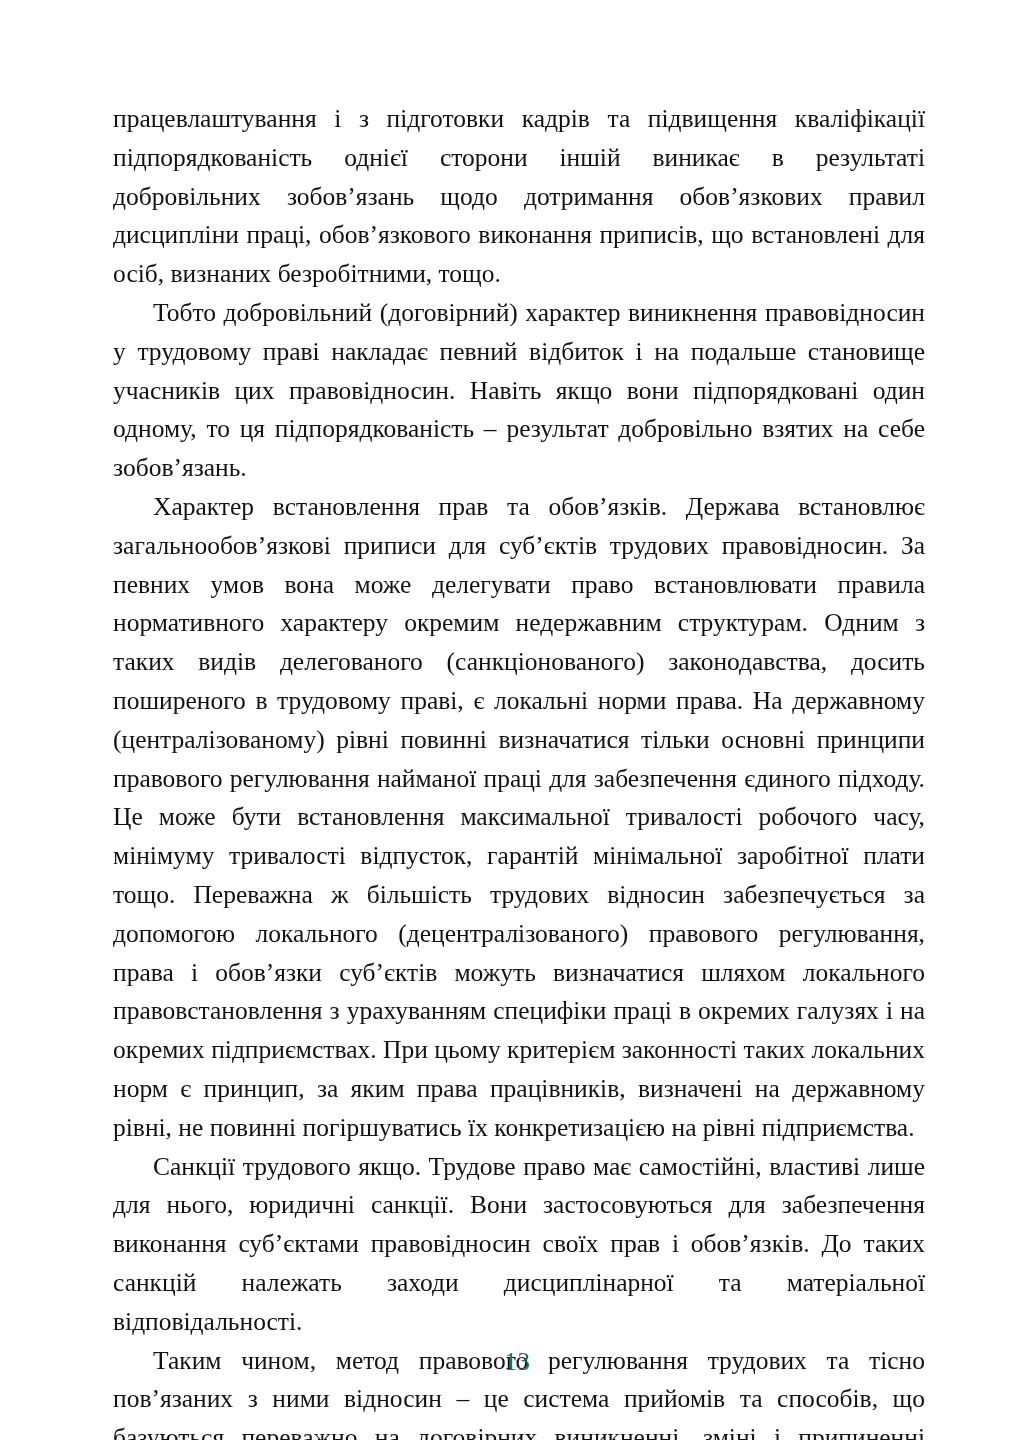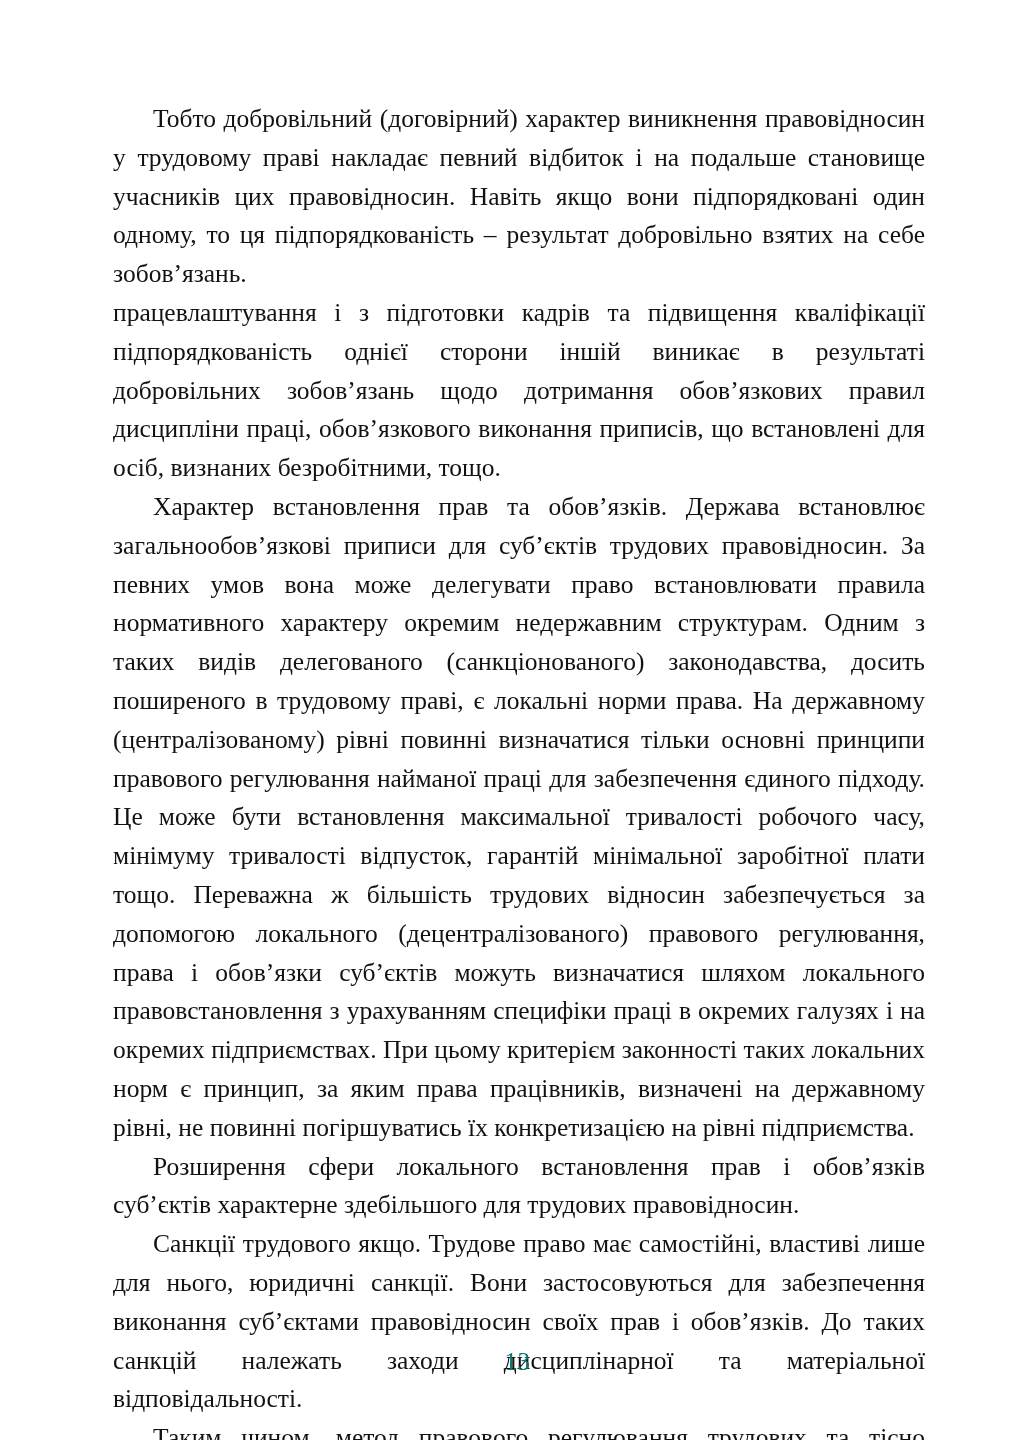--- a/index.html
+++ b/index.html
@@ -52,23 +52,22 @@
     color: #0f766e;
     letter-spacing: 0.5px;
   }
 </style>
 </head>
 <body>
 
 <div class="page">
 
   <div class="text-column">
+    <p class="para no-indent">працевлаштування і з підготовки кадрів та підвищення кваліфікації підпорядкованість однієї сторони іншій виникає в результаті добровільних зобов’язань щодо дотримання обов’язкових правил дисципліни праці, обов’язкового виконання приписів, що встановлені для осіб, визнаних безробітними, тощо.</p>
     <p class="para">Тобто добровільний (договірний) характер виникнення правовідносин у трудовому праві накладає певний відбиток і на подальше становище учасників цих правовідносин. Навіть якщо вони підпорядковані один одному, то ця підпорядкованість – результат добровільно взятих на себе зобов’язань.</p>
-    <p class="para no-indent">працевлаштування і з підготовки кадрів та підвищення кваліфікації підпорядкованість однієї сторони іншій виникає в результаті добровільних зобов’язань щодо дотримання обов’язкових правил дисципліни праці, обов’язкового виконання приписів, що встановлені для осіб, визнаних безробітними, тощо.</p>
     <p class="para">Характер встановлення прав та обов’язків. Держава встановлює загальнообов’язкові приписи для суб’єктів трудових правовідносин. За певних умов вона може делегувати право встановлювати правила нормативного характеру окремим недержавним структурам. Одним з таких видів делегованого (санкціонованого) законодавства, досить поширеного в трудовому праві, є локальні норми права. На державному (централізованому) рівні повинні визначатися тільки основні принципи правового регулювання найманої праці для забезпечення єдиного підходу. Це може бути встановлення максимальної тривалості робочого часу, мінімуму тривалості відпусток, гарантій мінімальної заробітної плати тощо. Переважна ж більшість трудових відносин забезпечується за допомогою локального (децентралізованого) правового регулювання, права і обов’язки суб’єктів можуть визначатися шляхом локального правовстановлення з урахуванням специфіки праці в окремих галузях і на окремих підприємствах. При цьому критерієм законності таких локальних норм є принцип, за яким права працівників, визначені на державному рівні, не повинні погіршуватись їх конкретизацією на рівні підприємства.</p>
-    <p class="para">Розширення сфери локального встановлення прав і обов’язків суб’єктів характерне здебільшого для трудових правовідносин.</p>
     <p class="para">Санкції трудового якщо. Трудове право має самостійні, властиві лише для нього, юридичні санкції. Вони застосовуються для забезпечення виконання суб’єктами правовідносин своїх прав і обов’язків. До таких санкцій належать заходи дисциплінарної та матеріальної відповідальності.</p>
     <p class="para">Таким чином, метод правового регулювання трудових та тісно пов’язаних з ними відносин – це система прийомів та способів, що базуються переважно на договірних виникненні, зміні і припиненні правовідносин, поєднанні централізованого і локального правового</p>
   </div>
 
   <div class="page-number">13</div>
 
 </div>
 
 </body></html>

